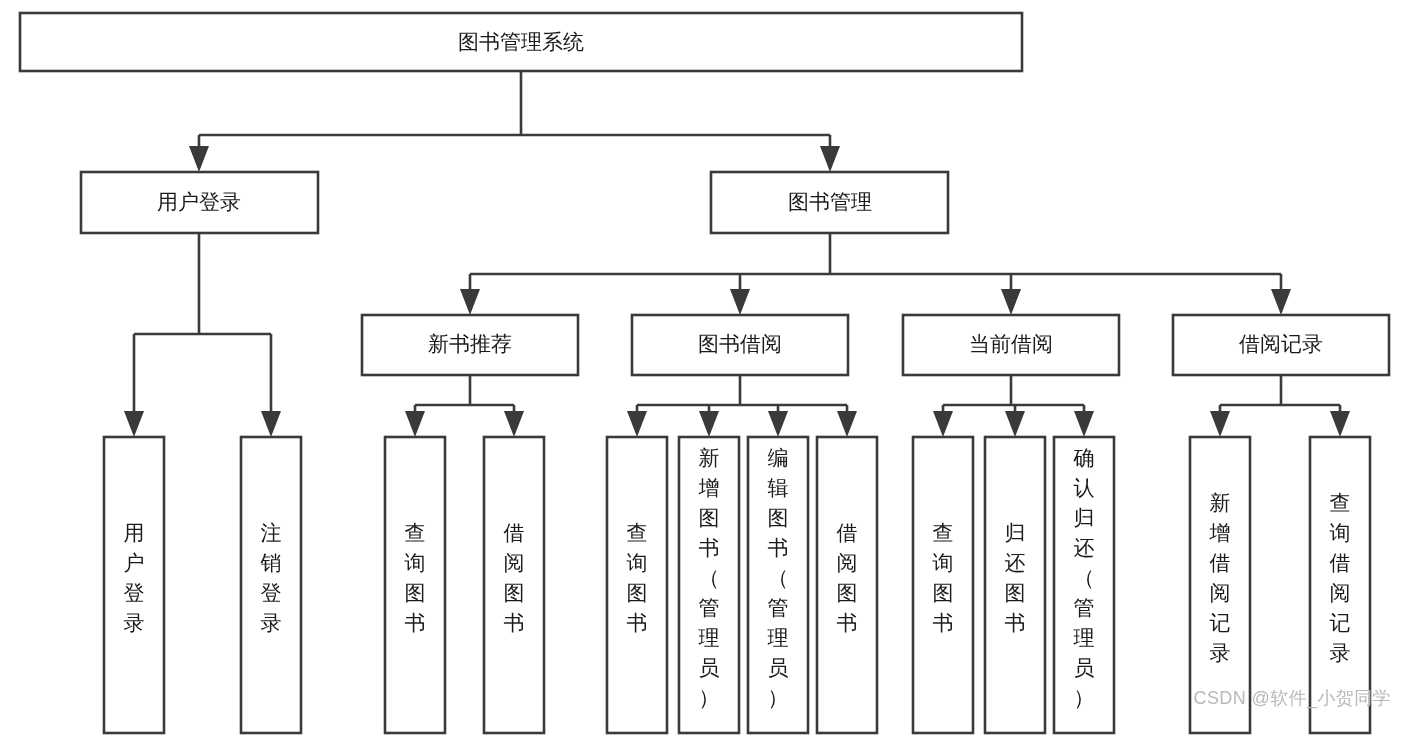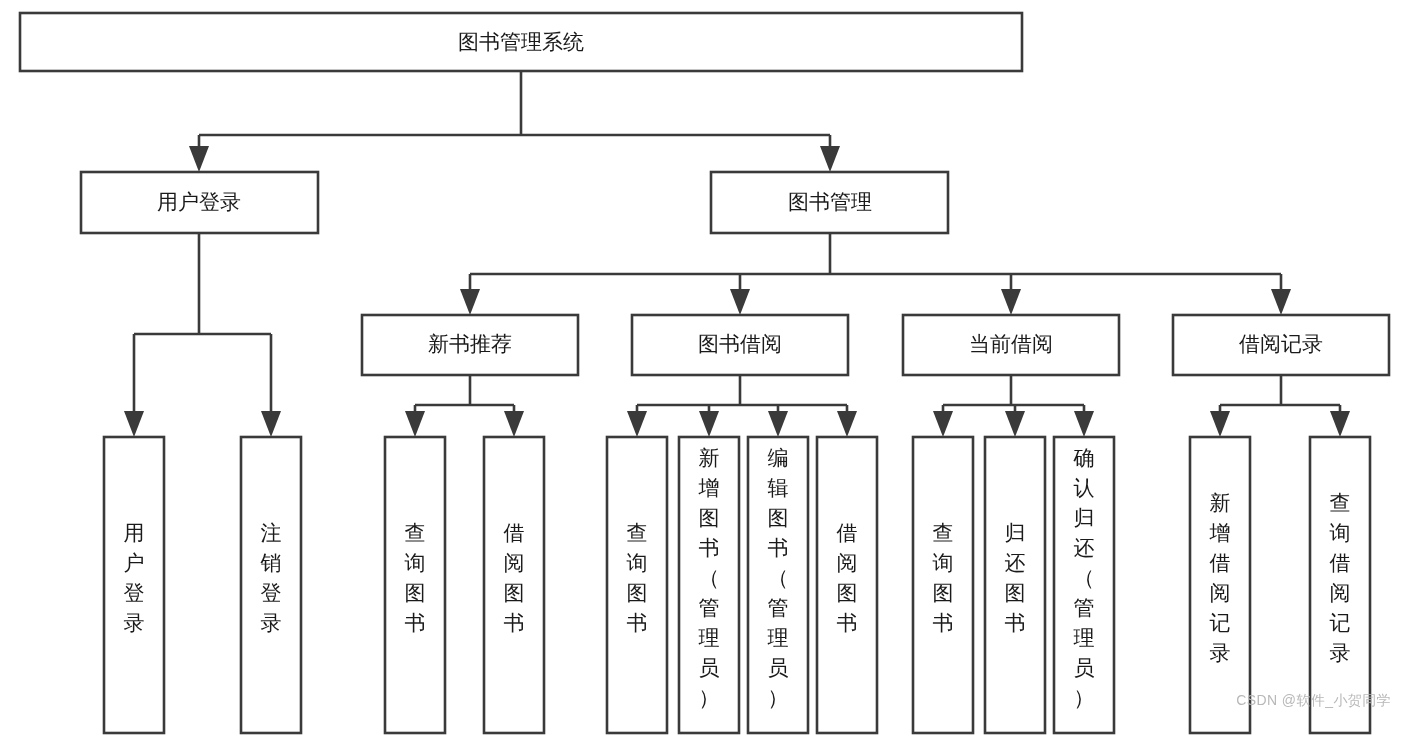--- a/index.html
+++ b/index.html
@@ -51,21 +51,21 @@
     font-family: "Liberation Sans", "DejaVu Sans", sans-serif;
     font-size: 21px;
     fill: #1a1a1a;
     text-anchor: middle;
   }
   .watermark {
     position: absolute;
     right: 14px;
     bottom: 6px;
     font-family: "Liberation Sans", "DejaVu Sans", sans-serif;
-    font-size: 14px;
+    font-size: 18px;
     color: #b8b8b8;
     white-space: nowrap;
     letter-spacing: 0.4px;
   }
 </style>
 </head>
 <body>
 
 <div id="diagram-root">
 

